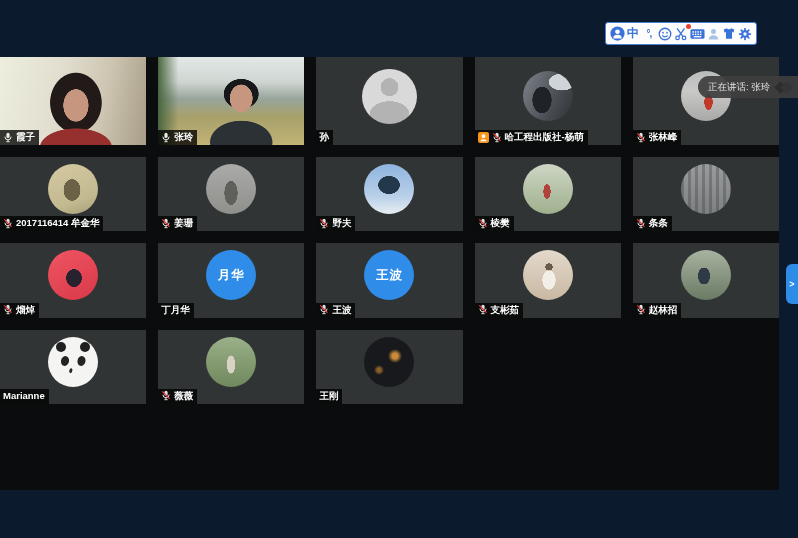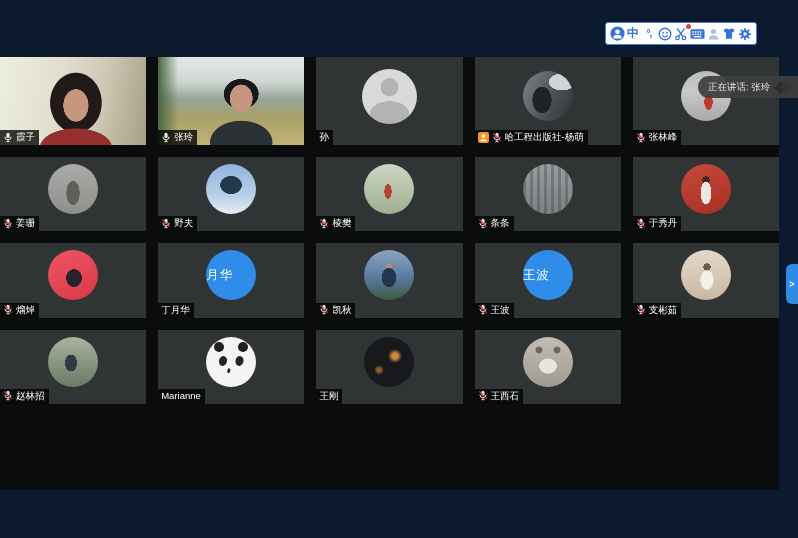--- a/index.html
+++ b/index.html
@@ -1,35 +1,35 @@
 <!DOCTYPE html>
 <html><head>
 <meta charset="utf-8">
 <style>
   html,body{margin:0;padding:0;background:#05090f;}
   .screen{position:relative;width:798px;height:538px;background:#0b1a2c;overflow:hidden;
     font-family:"Liberation Sans","DejaVu Sans",sans-serif;}
 
   
   .grid{position:absolute;left:0;top:57px;width:779px;height:433px;display:grid;
-    grid-template-columns:repeat(5,1fr);grid-template-rows:88px repeat(4,1fr);gap:12px;background:#0a0c0d;}
+    grid-template-columns:repeat(5,1fr);grid-template-rows:88px repeat(4,1fr);gap:12px;background:#0a0c0d;font-weight:bold;}
   .tile{position:relative;background:#303434;overflow:hidden;}
   .tile.speaking{outline:2px solid #21c05c;outline-offset:-2px;text-align:right;}
   .slot{position:absolute;inset:0;display:flex;align-items:center;justify-content:center;padding-bottom:10px;}
   .video{position:absolute;inset:0;}
 
   
   .name-tag{position:absolute;left:0;bottom:0;display:flex;align-items:center;gap:3px;
     background:rgba(0,0,0,0.78);color:#fff;font-size:9.5px;line-height:12px;padding:1px 4px 2px 3px;
     max-width:96%;white-space:nowrap;z-index:3;}
   .tag-ic{display:inline-flex;align-items:center;}
 
   
   .av{position:relative;width:50px;height:50px;border-radius:50%;overflow:hidden;flex:0 0 auto;
-    display:flex;align-items:center;}
+    display:flex;align-items:center;justify-content:center;}
   .av-text{color:#fff;font-size:12.5px;letter-spacing:1px;}
 
   .av-placeholder{width:55px;height:55px;background:
     radial-gradient(circle 9px at 50% 33%, #b3b3b3 98%, rgba(0,0,0,0) 100%),
     radial-gradient(ellipse 20px 13px at 50% 82%, #b3b3b3 98%, rgba(0,0,0,0) 100%),#d9d9d9;}
   .av-car{background:
     radial-gradient(ellipse 16px 22px at 38% 58%, #1f2226 59%, rgba(0,0,0,0) 61%),
     radial-gradient(ellipse 22px 14px at 78% 22%, #cfd4d8 59%, rgba(0,0,0,0) 61%),
     linear-gradient(115deg,#7d838a,#4a4f55 60%,#2e3236);}
   .av-snow{background:
@@ -287,20 +287,37 @@
               <path d="M1.9 4.7a3.1 3.1 0 0 0 6.2 0" fill="none" stroke="#e2e2e2" stroke-width="1"></path>
               <line x1="5" y1="7.8" x2="5" y2="9.3" stroke="#e2e2e2" stroke-width="1"></line>
               <line x1="3.4" y1="9.7" x2="6.6" y2="9.7" stroke="#e2e2e2" stroke-width="1"></line>
               <line x1="1.3" y1="1.4" x2="8.5" y2="8.8" stroke="#e23b3b" stroke-width="1.3"></line>
             </svg>
 </span>
           <span class="p-name">张林峰</span>
     </div>
   </div>
 
+  <div class="tile">
+    <div class="slot">
+          <div class="av av-painting"></div>
+        </div>
+    <div class="name-tag">
+      <span class="tag-ic">
+  <svg width="10" height="11" viewBox="0 0 10 11">
+              <rect x="3.4" y="0.8" width="3.2" height="5.2" rx="1.6" fill="#e2e2e2"></rect>
+              <path d="M1.9 4.7a3.1 3.1 0 0 0 6.2 0" fill="none" stroke="#e2e2e2" stroke-width="1"></path>
+              <line x1="5" y1="7.8" x2="5" y2="9.3" stroke="#e2e2e2" stroke-width="1"></line>
+              <line x1="3.4" y1="9.7" x2="6.6" y2="9.7" stroke="#e2e2e2" stroke-width="1"></line>
+              <line x1="1.3" y1="1.4" x2="8.5" y2="8.8" stroke="#e23b3b" stroke-width="1.3"></line>
+            </svg>
+</span>
+          <span class="p-name">2017116414 牟金华</span>
+    </div>
+  </div>
 
   <div class="tile">
     <div class="slot">
           <div class="av av-grey-figure"></div>
         </div>
     <div class="name-tag">
       <span class="tag-ic">
   <svg width="10" height="11" viewBox="0 0 10 11">
               <rect x="3.4" y="0.8" width="3.2" height="5.2" rx="1.6" fill="#e2e2e2"></rect>
               <path d="M1.9 4.7a3.1 3.1 0 0 0 6.2 0" fill="none" stroke="#e2e2e2" stroke-width="1"></path>
@@ -361,37 +378,20 @@
               <path d="M1.9 4.7a3.1 3.1 0 0 0 6.2 0" fill="none" stroke="#e2e2e2" stroke-width="1"></path>
               <line x1="5" y1="7.8" x2="5" y2="9.3" stroke="#e2e2e2" stroke-width="1"></line>
               <line x1="3.4" y1="9.7" x2="6.6" y2="9.7" stroke="#e2e2e2" stroke-width="1"></line>
               <line x1="1.3" y1="1.4" x2="8.5" y2="8.8" stroke="#e23b3b" stroke-width="1.3"></line>
             </svg>
 </span>
           <span class="p-name">条条</span>
     </div>
   </div>
 
-  <div class="tile">
-    <div class="slot">
-          <div class="av av-red-white"></div>
-        </div>
-    <div class="name-tag">
-      <span class="tag-ic">
-  <svg width="10" height="11" viewBox="0 0 10 11">
-              <rect x="3.4" y="0.8" width="3.2" height="5.2" rx="1.6" fill="#e2e2e2"></rect>
-              <path d="M1.9 4.7a3.1 3.1 0 0 0 6.2 0" fill="none" stroke="#e2e2e2" stroke-width="1"></path>
-              <line x1="5" y1="7.8" x2="5" y2="9.3" stroke="#e2e2e2" stroke-width="1"></line>
-              <line x1="3.4" y1="9.7" x2="6.6" y2="9.7" stroke="#e2e2e2" stroke-width="1"></line>
-              <line x1="1.3" y1="1.4" x2="8.5" y2="8.8" stroke="#e23b3b" stroke-width="1.3"></line>
-            </svg>
-</span>
-          <span class="p-name">于秀丹</span>
-    </div>
-  </div>
 
 
   <div class="tile">
     <div class="slot">
           <div class="av av-red-cartoon"></div>
         </div>
     <div class="name-tag">
       <span class="tag-ic">
   <svg width="10" height="11" viewBox="0 0 10 11">
               <rect x="3.4" y="0.8" width="3.2" height="5.2" rx="1.6" fill="#e2e2e2"></rect>
@@ -409,37 +409,20 @@
     <div class="slot">
           <div class="av av-blue-text">
             <span class="av-text">月华</span>
           </div>
         </div>
     <div class="name-tag">
       <span class="p-name">丁月华</span>
     </div>
   </div>
 
-  <div class="tile">
-    <div class="slot">
-          <div class="av av-man-blue"></div>
-        </div>
-    <div class="name-tag">
-      <span class="tag-ic">
-  <svg width="10" height="11" viewBox="0 0 10 11">
-              <rect x="3.4" y="0.8" width="3.2" height="5.2" rx="1.6" fill="#e2e2e2"></rect>
-              <path d="M1.9 4.7a3.1 3.1 0 0 0 6.2 0" fill="none" stroke="#e2e2e2" stroke-width="1"></path>
-              <line x1="5" y1="7.8" x2="5" y2="9.3" stroke="#e2e2e2" stroke-width="1"></line>
-              <line x1="3.4" y1="9.7" x2="6.6" y2="9.7" stroke="#e2e2e2" stroke-width="1"></line>
-              <line x1="1.3" y1="1.4" x2="8.5" y2="8.8" stroke="#e23b3b" stroke-width="1.3"></line>
-            </svg>
-</span>
-          <span class="p-name">凯秋</span>
-    </div>
-  </div>
 
 
   <div class="tile">
     <div class="slot">
           <div class="av av-blue-text">
             <span class="av-text">王波</span>
           </div>
         </div>
     <div class="name-tag">
       <span class="tag-ic">
@@ -494,47 +477,47 @@
 
   <div class="tile">
     <div class="slot">
           <div class="av av-panda"></div>
         </div>
     <div class="name-tag">
       <span class="p-name">Marianne</span>
     </div>
   </div>
 
+  <div class="tile">
+    <div class="slot">
+          <div class="av av-garden"></div>
+        </div>
+    <div class="name-tag">
+      <span class="tag-ic">
+  <svg width="10" height="11" viewBox="0 0 10 11">
+              <rect x="3.4" y="0.8" width="3.2" height="5.2" rx="1.6" fill="#e2e2e2"></rect>
+              <path d="M1.9 4.7a3.1 3.1 0 0 0 6.2 0" fill="none" stroke="#e2e2e2" stroke-width="1"></path>
+              <line x1="5" y1="7.8" x2="5" y2="9.3" stroke="#e2e2e2" stroke-width="1"></line>
+              <line x1="3.4" y1="9.7" x2="6.6" y2="9.7" stroke="#e2e2e2" stroke-width="1"></line>
+              <line x1="1.3" y1="1.4" x2="8.5" y2="8.8" stroke="#e23b3b" stroke-width="1.3"></line>
+            </svg>
+</span>
+          <span class="p-name">薇薇</span>
+    </div>
+  </div>
 
   <div class="tile">
     <div class="slot">
           <div class="av av-night"></div>
         </div>
     <div class="name-tag">
       <span class="p-name">王刚</span>
     </div>
   </div>
 
-  <div class="tile">
-    <div class="slot">
-          <div class="av av-kitten"></div>
-        </div>
-    <div class="name-tag">
-      <span class="tag-ic">
-  <svg width="10" height="11" viewBox="0 0 10 11">
-              <rect x="3.4" y="0.8" width="3.2" height="5.2" rx="1.6" fill="#e2e2e2"></rect>
-              <path d="M1.9 4.7a3.1 3.1 0 0 0 6.2 0" fill="none" stroke="#e2e2e2" stroke-width="1"></path>
-              <line x1="5" y1="7.8" x2="5" y2="9.3" stroke="#e2e2e2" stroke-width="1"></line>
-              <line x1="3.4" y1="9.7" x2="6.6" y2="9.7" stroke="#e2e2e2" stroke-width="1"></line>
-              <line x1="1.3" y1="1.4" x2="8.5" y2="8.8" stroke="#e23b3b" stroke-width="1.3"></line>
-            </svg>
-</span>
-          <span class="p-name">王西石</span>
-    </div>
-  </div>
 </div>
 
   <div class="toast">
     <span>正在讲话: 张玲</span>
     <span class="logos">
         <i></i>
         <i></i>
       </span>
   </div>
 

